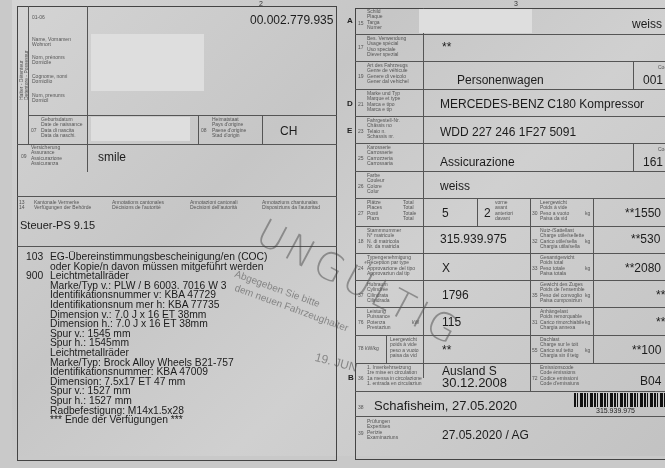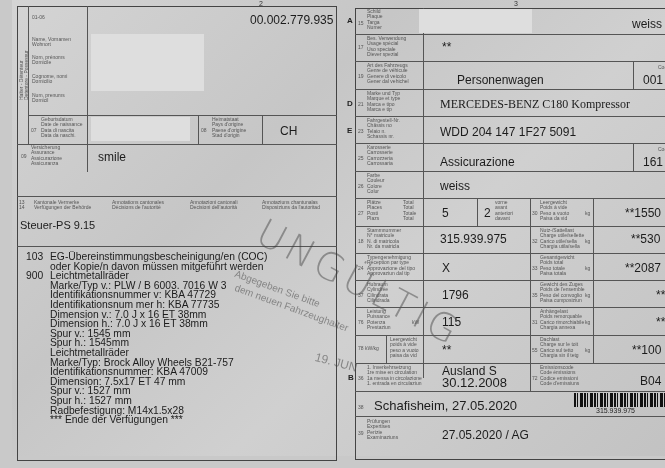--- a/index.html
+++ b/index.html
@@ -179,27 +179,27 @@
   <div class="lbl" style="left:355px;top:63px;"><span>Art des Fahrzeugs</span><br><span>Genre de véhicule</span><br><span>Genere di veicolo</span><br><span>Gener dal vehichel</span></div>
   <div class="val" style="left:428px;top:73px;margin-left:17px;">Personenwagen</div>
   <div class="vl" style="left:621px;top:61px;height:28px;"></div>
   <div class="code-lbl" style="left:646px;top:64px;">Code</div>
   <div class="val" style="left:631px;top:73px;">001</div>
   <div class="hl" style="left:343px;top:89px;width:317px;"></div>
 
   <div class="letter" style="left:335px;top:99px;">D</div>
   <div class="num" style="left:346px;top:101px;">21</div>
   <div class="lbl" style="left:355px;top:91px;"><span>Marke und Typ</span><br><span>Marque et type</span><br><span>Marca e tipo</span><br><span>Marca e tip</span></div>
-  <div class="val" style="left:428px;top:97px;font-family:Liberation Serif, serif;">MERCEDES-BENZ C180 Kompressor</div>
+  <div class="val" style="left:428px;top:97px;">MERCEDES-BENZ C180 Kompressor</div>
   <div class="hl" style="left:343px;top:116px;width:317px;"></div>
 
   <div class="letter" style="left:335px;top:126px;">E</div>
   <div class="num" style="left:346px;top:128px;">23</div>
   <div class="lbl" style="left:355px;top:118px;"><span>Fahrgestell-Nr.</span><br><span>Châssis no</span><br><span>Telaio n.</span><br><span>Schassis nr.</span></div>
-  <div class="val" style="left:428px;top:125px;">WDD 204 147 1F27 5091</div>
+  <div class="val" style="left:428px;top:125px;">WDD 227 246 1F27 5091</div>
   <div class="hl" style="left:343px;top:143px;width:317px;"></div>
 
   <div class="num" style="left:346px;top:155px;">25</div>
   <div class="lbl" style="left:355px;top:145px;"><span>Karosserie</span><br><span>Carrosserie</span><br><span>Carrozzeria</span><br><span>Carrossaria</span></div>
   <div class="val" style="left:428px;top:155px;">Assicurazione</div>
   <div class="vl" style="left:621px;top:143px;height:28px;"></div>
   <div class="code-lbl" style="left:646px;top:146px;">Code</div>
   <div class="val" style="left:631px;top:155px;">161</div>
   <div class="hl" style="left:343px;top:171px;width:317px;"></div>
 
@@ -232,21 +232,21 @@
   <div class="lbl" style="left:573px;top:239px;">kg</div>
   <div class="val" style="left:619px;top:232px;">**530</div>
   <div class="hl" style="left:343px;top:253px;width:317px;"></div>
 
   <div class="num" style="left:346px;top:265px;">24</div>
   <div class="lbl" style="left:355px;top:255px;"><span>Typengenehmigung</span><br><span>Réception par type</span><br><span>Approvazione del tipo</span><br><span>Approvaziun dal tip</span></div>
   <div class="val" style="left:430px;top:261px;">X</div>
   <div class="num" style="left:520px;top:265px;">33</div>
   <div class="lbl" style="left:528px;top:255px;"><span>Gesamtgewicht</span><br><span>Poids total</span><br><span>Peso totale</span><br><span>Paisa totala</span></div>
   <div class="lbl" style="left:573px;top:266px;">kg</div>
-  <div class="val" style="left:613px;top:261px;">**2087</div>
+  <div class="val" style="left:613px;top:261px;">**2080</div>
   <div class="hl" style="left:343px;top:280px;width:317px;"></div>
 
   <div class="num" style="left:346px;top:292px;">37</div>
   <div class="lbl" style="left:355px;top:282px;"><span>Hubraum</span><br><span>Cylindrée</span><br><span>Cilindrata</span><br><span>Cilindrada</span></div>
   <div class="val" style="left:430px;top:288px;">1796</div>
   <div class="num" style="left:520px;top:292px;">35</div>
   <div class="lbl" style="left:528px;top:282px;"><span>Gewicht des Zuges</span><br><span>Poids de l'ensemble</span><br><span>Peso del convoglio</span><br><span>Paisa cumposiziun</span></div>
   <div class="lbl" style="left:573px;top:293px;">kg</div>
   <div class="val" style="left:644px;top:288px;">**</div>
   <div class="hl" style="left:343px;top:307px;width:317px;"></div>

